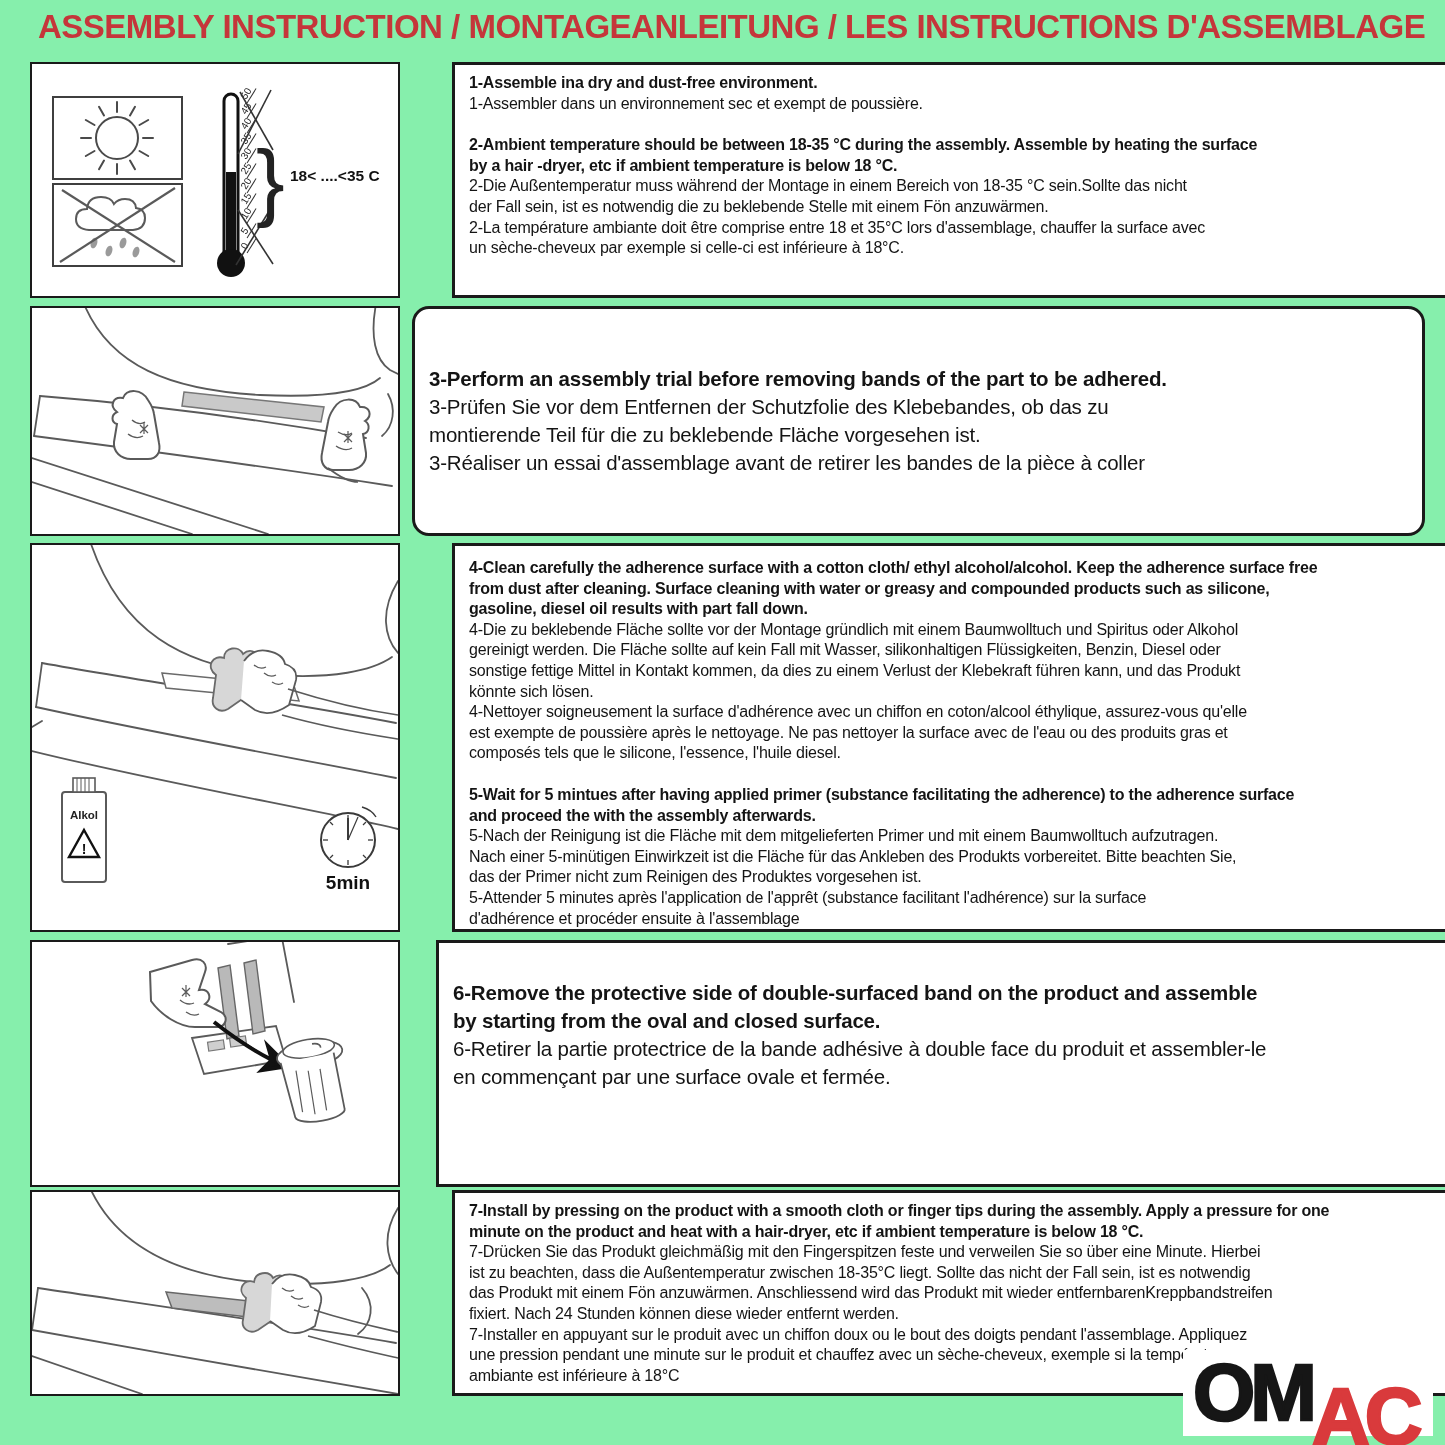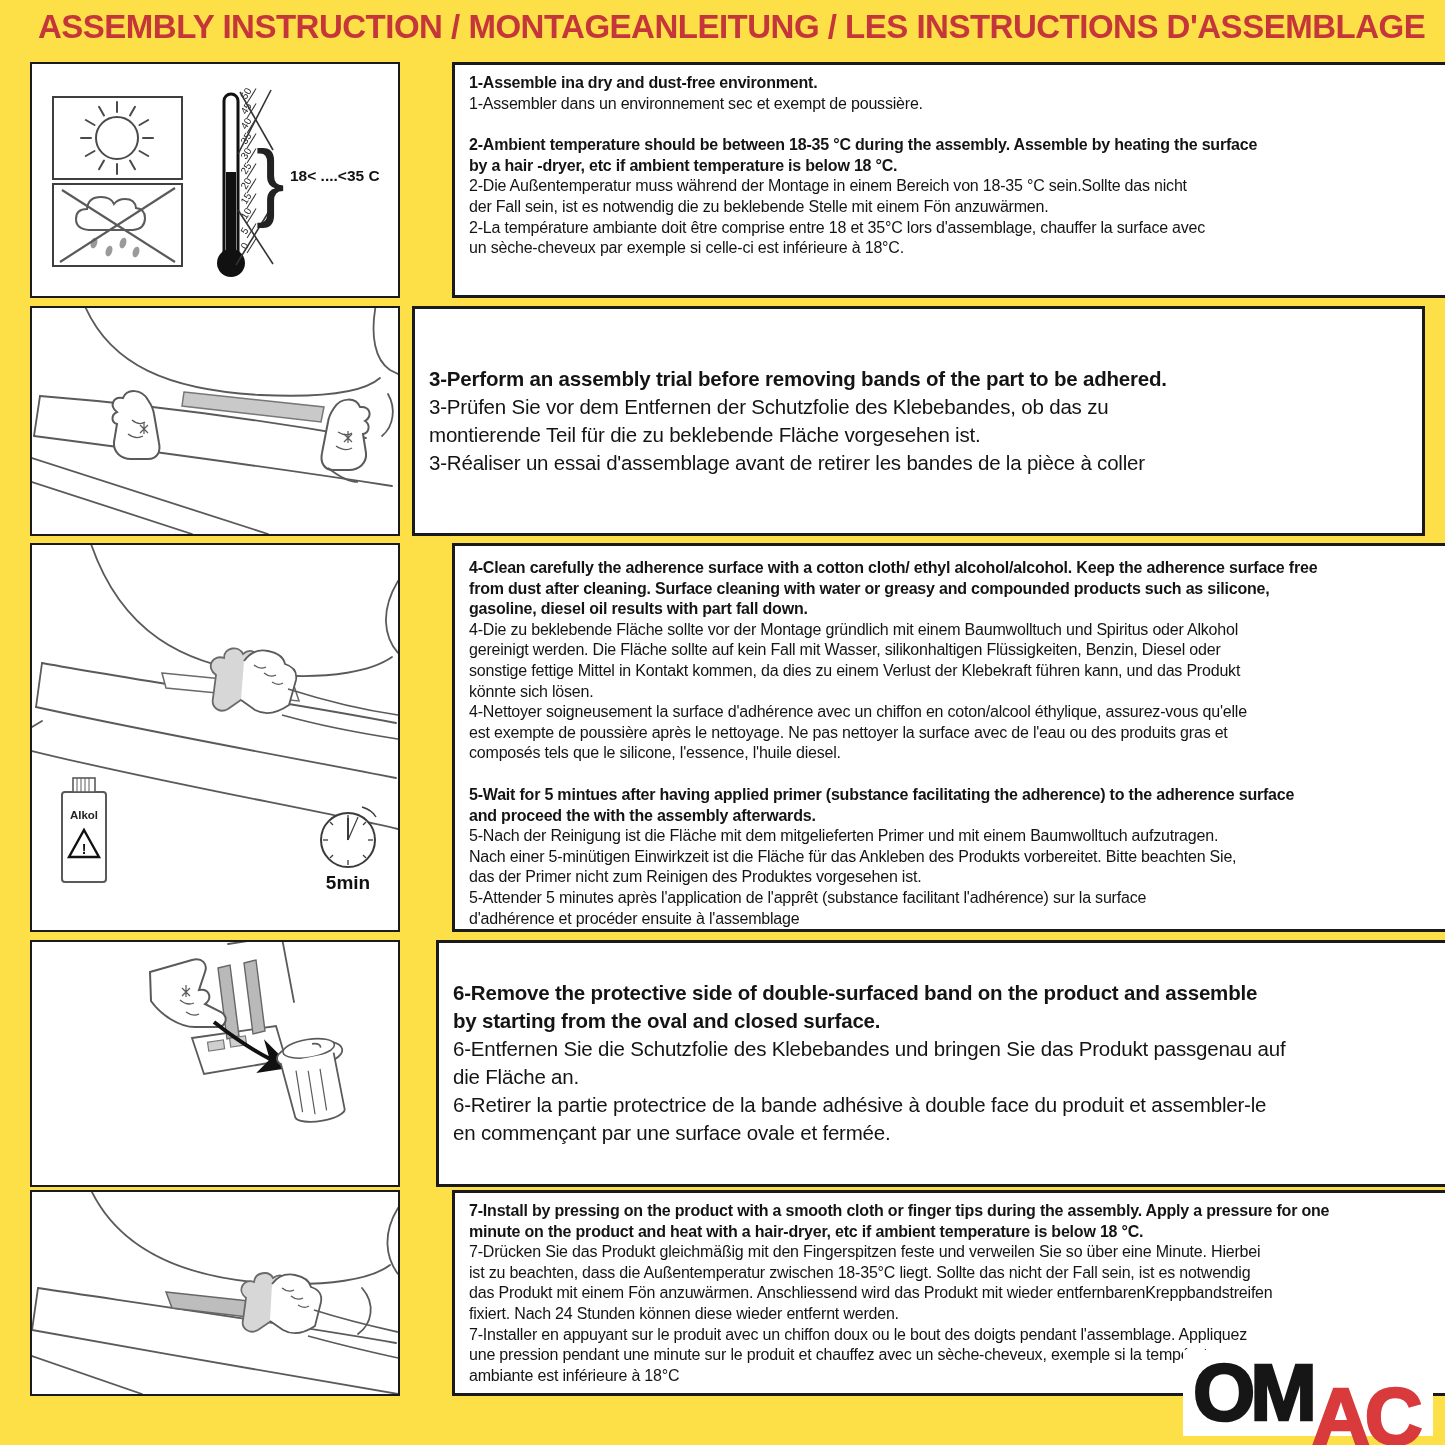--- a/index.html
+++ b/index.html
@@ -1,28 +1,28 @@
 <!DOCTYPE html>
 <html><head>
 <meta charset="utf-8">
 <style>
   html,body{margin:0;padding:0;background:#ffffff;}
-  .page{position:relative;width:1445px;height:1445px;background:#fde047;overflow:hidden;
+  .page{position:relative;width:1445px;height:1445px;background:#86efac;overflow:hidden;
         font-family:"Liberation Sans", sans-serif;color:#141414;}
   .title{position:absolute;left:38px;top:8px;width:1400px;font-size:33px;font-weight:bold;
          letter-spacing:-0.5px;color:#C5363A;white-space:nowrap;}
   .illus{position:absolute;left:30px;width:370px;border:2px solid #1a1a1a;background:#fff;box-sizing:border-box;}
   .tbox{position:absolute;left:412px;width:1013px;border:3px solid #1a1a1a;background:#fff;
         box-sizing:border-box;padding:12px 14px;}
   .tbox p{margin:0;white-space:pre-line;}
   .small{font-size:16px;line-height:20.6px;letter-spacing:-0.2px;margin-left:40px;}
   .big{font-size:20.5px;line-height:28px;letter-spacing:-0.2px;}
   .en{font-weight:bold;}
   .stepgap{height:21px;}
-  .vcenter{display:flex;flex-direction:column;justify-content:center;}
+  .vcenter{display:flex;flex-direction:column;justify-content:center;border-radius:17px;}
   .padtop{padding-top:36px;margin-left:24px;}
   .pad8{padding-top:8px;}
   .logo{position:absolute;left:1183px;top:1350px;width:250px;height:86px;background:#fff;z-index:5;
         display:flex;align-items:center;padding-left:10px;box-sizing:border-box;
         font-size:80px;font-weight:bold;letter-spacing:-5px;line-height:1;-webkit-text-stroke:2.5px;}
   .logo .lb{color:#161616;-webkit-text-stroke-color:#161616;}
   .logo .lr{color:#D93A3C;margin-top:48px;-webkit-text-stroke-color:#D93A3C;}
   svg{display:block;}
   svg text{font-family:"Liberation Sans", sans-serif;}
 </style>
@@ -265,22 +265,20 @@
         <ellipse cx="282" cy="106" rx="26" ry="9" fill="#fff" stroke="#5a5a5a" stroke-width="1.6"></ellipse>
         <path d="M286,102 q8,0 8,5" fill="none" stroke="#5a5a5a" stroke-width="1.6"></path>
         <path d="M252,116 L258,172 a25,8 0 0,0 50,-1 L306,114" fill="#fff" stroke="#5a5a5a" stroke-width="1.8"></path>
         <path d="M266,126 v42 M278,128 v44 M290,128 v42" stroke="#5a5a5a" stroke-width="1.2"></path>
       </g>
     </svg>
   </div>
   <div class="tbox big padtop" style="top:940px;height:247px;">
     <p class="en">6-Remove the protective side of double-surfaced band on the product and assemble
 by starting from the oval and closed surface.</p>
-    <p>6-Entfernen Sie die Schutzfolie des Klebebandes und bringen Sie das Produkt passgenau auf
-die Fläche an.</p>
     <p>6-Retirer la partie protectrice de la bande adhésive à double face du produit et assembler-le
 en commençant par une surface ovale et fermée.</p>
   </div>
 
   <div class="illus" style="top:1190px;height:206px;">
     <svg width="366" height="202" viewBox="0 0 366 202">
       <g fill="none" stroke="#5a5a5a" stroke-width="1.8" stroke-linecap="round">
         <path d="M58,-4 C84,52 140,84 232,91 C296,95 340,87 358,73"></path>
         <path d="M366,16 C350,42 354,66 366,82"></path>
         <path d="M330,96 C344,112 340,132 326,142"></path>

